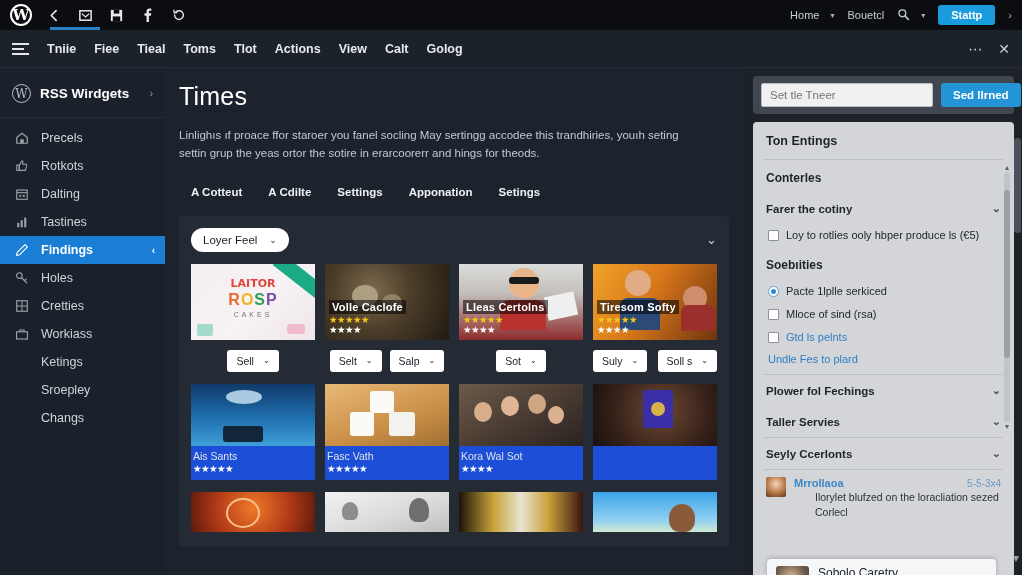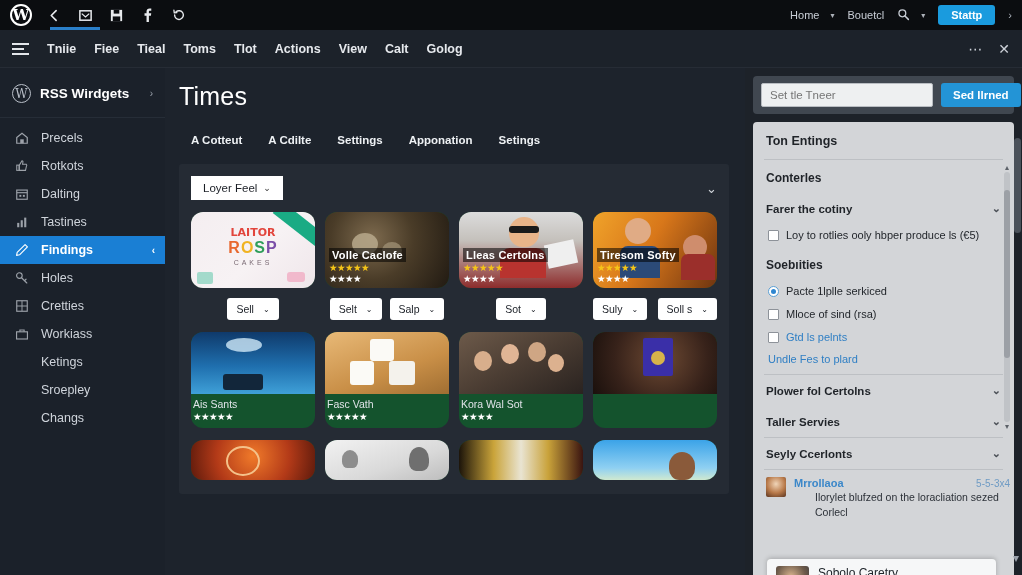--- a/index.html
+++ b/index.html
@@ -94,29 +94,29 @@
     background: transparent; border: none; white-space: nowrap;
   }
 
   
   .card-panel {
     margin-top: 12px; background: #252b34; border-radius: 3px; padding: 12px;
     height: 330px; overflow: hidden; position: relative;
   }
   .panel-head { display: flex; align-items: center; }
   .pill {
-    background: #fff; color: #1b1f26; font-size: 11.5px; border-radius: 0;
-    padding: 6px 12px; display: inline-flex; align-items: center; gap: 6px;
+    background: #fff; color: #1b1f26; font-size: 11.5px; border-radius: 12px;
+    padding: 6px 12px; display: inline-flex; align-items: center; gap: 12px;
     font-weight: normal; white-space: nowrap;
   }
   .pill .pc { font-size: 9px; color: #333; }
   .panel-chev { margin-left: auto; color: #cfd4da; font-size: 13px; }
 
   .card-grid { display: grid; grid-template-columns: repeat(4, 1fr); gap: 10px; margin-top: 12px; }
-  .card { border-radius: 12px; overflow: hidden; background: #14532d; }
+  .card { border-radius: 0; overflow: hidden; background: #1d4ed8; }
   .thumb { height: 76px; position: relative; overflow: hidden; }
   .cap-overlay {
     position: absolute; left: 4px; bottom: 4px; right: 4px;
   }
   .cap-title {
     color: #fff; font-size: 11px; font-weight: bold; background: rgba(0,0,0,.55);
     display: inline-block; padding: 1px 3px; letter-spacing: .2px;
   }
   .stars { font-size: 9.5px; letter-spacing: -.5px; line-height: 1.1; }
   .stars.gold { color: #f5c518; }
@@ -178,21 +178,21 @@
   }
   .link { color: #2f7fc4; }
   .link-row { padding: 5px 13px 9px 15px; font-size: 11px; }
   .pscroll {
     position: absolute; right: 4px; top: 50px; width: 6px; height: 250px;
     background: #c0c3c7; border-radius: 3px;
   }
   .pscroll i { position: absolute; left: 0; top: 18px; width: 6px; height: 168px; background: #9ca0a6; border-radius: 3px; }
   .pscroll .ar { position: absolute; left: 0; font-size: 8px; color: #5c6168; text-align: center; width: 6px; }
 
-  .cmt { display: flex; gap: 8px; padding: 7px 4px 0 13px; }
+  .cmt { display: flex; gap: 8px; padding: 7px 13px 0 13px; }
   .avatar { width: 20px; height: 20px; border-radius: 2px; flex: 0 0 20px; overflow: hidden; }
   .cmt-body { flex: 1; min-width: 0; }
   .cmt-top { display: flex; align-items: baseline; }
   .cmt-name { color: #3b87c9; font-size: 11px; font-weight: bold; }
   .cmt-time { margin-left: auto; color: #6f9bc4; font-size: 10px; }
   .cmt-text { color: #2c3138; font-size: 10.5px; line-height: 1.4; margin-top: 1px; margin-left: 21px; }
 
   .float-cmt {
     position: absolute; left: 14px; right: 18px; bottom: -16px;
     background: #f6f7f8; border-radius: 4px; padding: 7px 9px; display: flex; gap: 9px;
@@ -379,20 +379,21 @@
       <div class="side-item noicon">
         <span>Sroepley</span>
       </div>
       <div class="side-item noicon">
         <span>Changs</span>
       </div>
     </div>
 
     <div class="main">
       <div class="page-title">Times</div>
+      <div class="page-desc">Linlighıs ıf proace ffor staroer you fanel socling May sertingg accodee this trandhiries, youıh seting settin grup the yeas ortor the sotire in erarcoorerr and hings for theods.</div>
 
       <div class="tab-row">
         <button class="tab-btn">A Cotteut</button>
         <button class="tab-btn">A Cdilte</button>
         <button class="tab-btn">Settings</button>
         <button class="tab-btn">Apponation</button>
         <button class="tab-btn">Setings</button>
       </div>
 
       <div class="card-panel">
@@ -592,21 +593,21 @@
         <div class="chk-row">
           <span class="chk"></span>
           <span class="link">Gtd ls pelnts</span>
         </div>
         <div class="link-row">
           <span class="link">Undle Fes to plard</span>
         </div>
 
         <div class="pdiv"></div>
         <div class="row-toggle">
-          <span>Plower fol Certolns</span>
+          <span>Plower fol Fechings</span>
           <span class="rc">⌄</span>
         </div>
         <div class="row-toggle">
           <span>Taller Servies</span>
           <span class="rc">⌄</span>
         </div>
         <div class="pdiv"></div>
         <div class="row-toggle">
           <span>Seyly Ccerlonts</span>
           <span class="rc">⌄</span>

